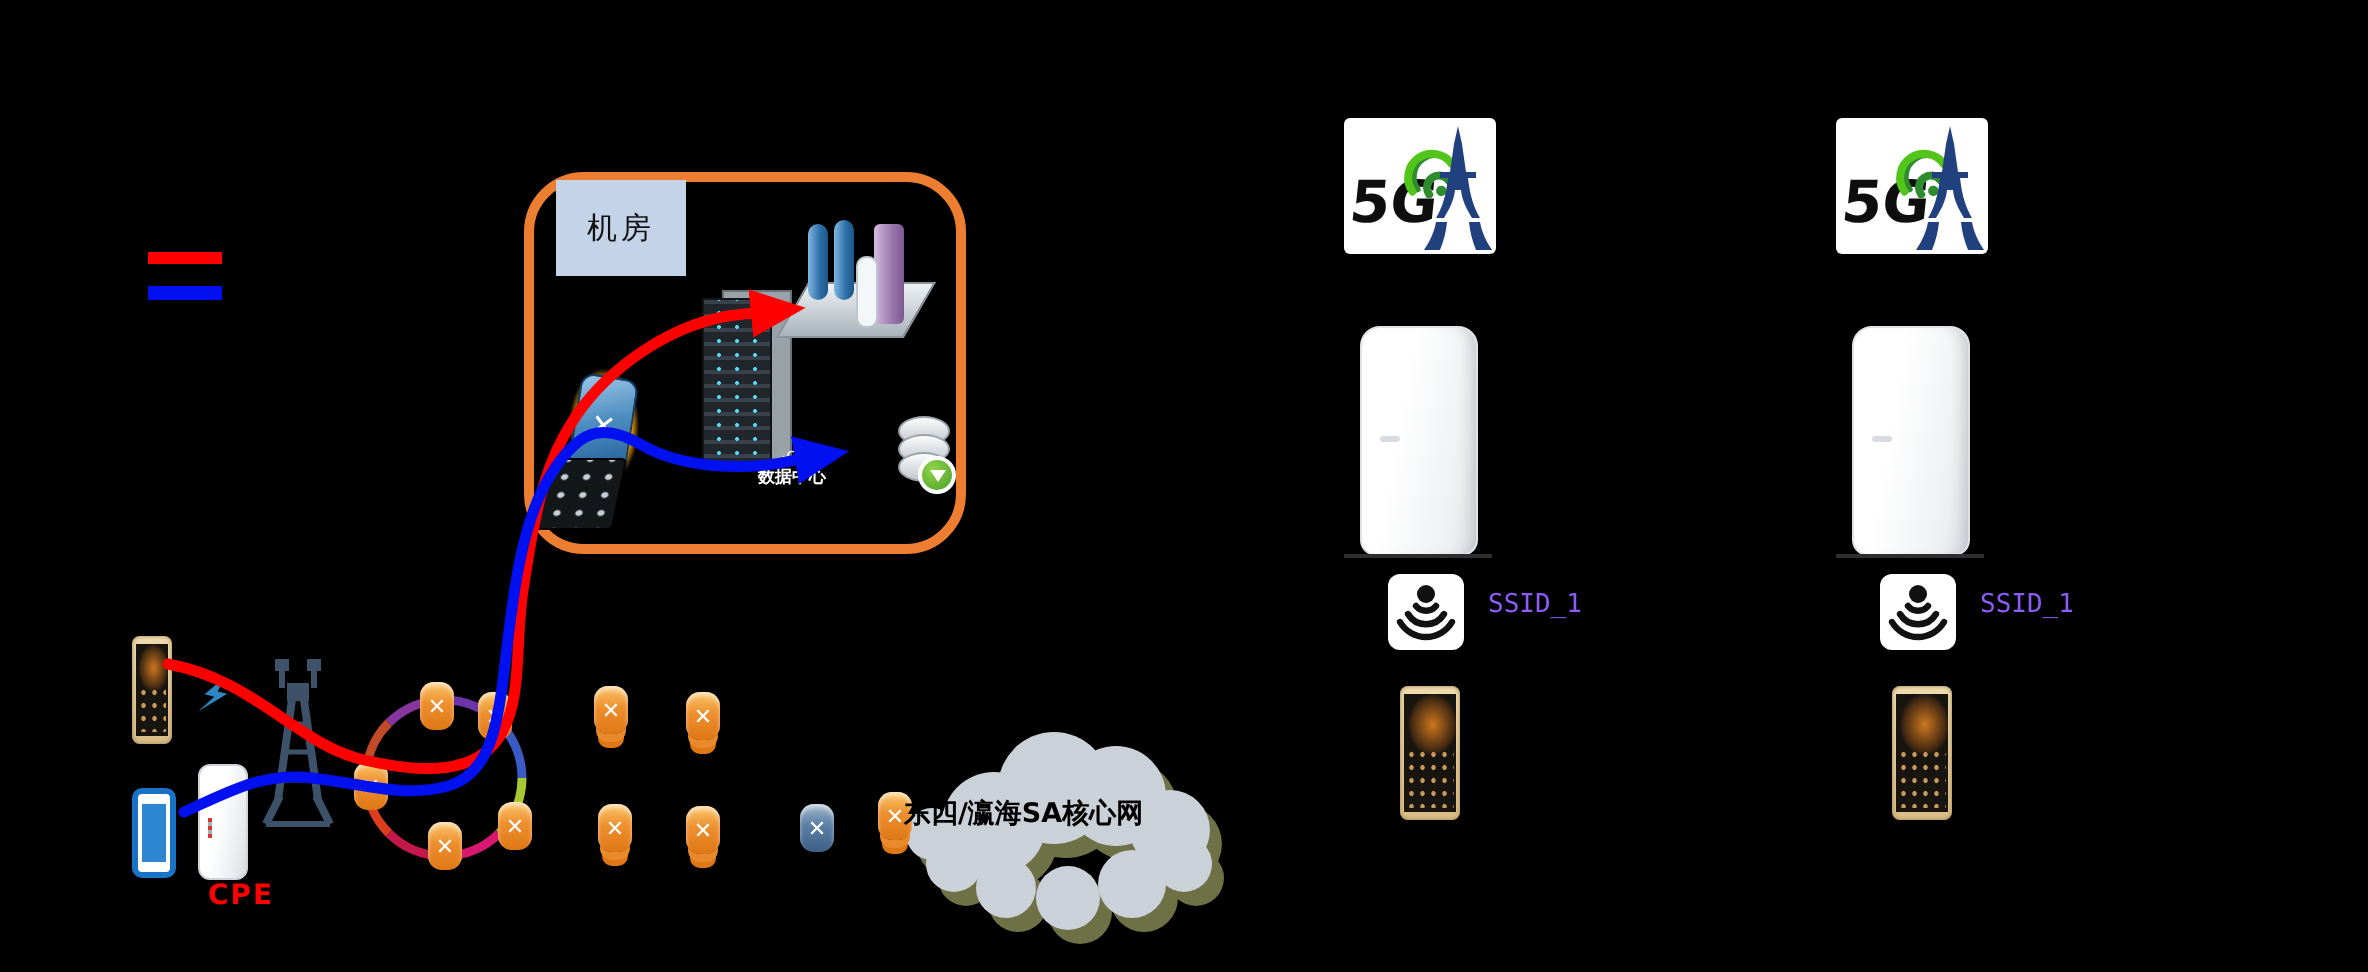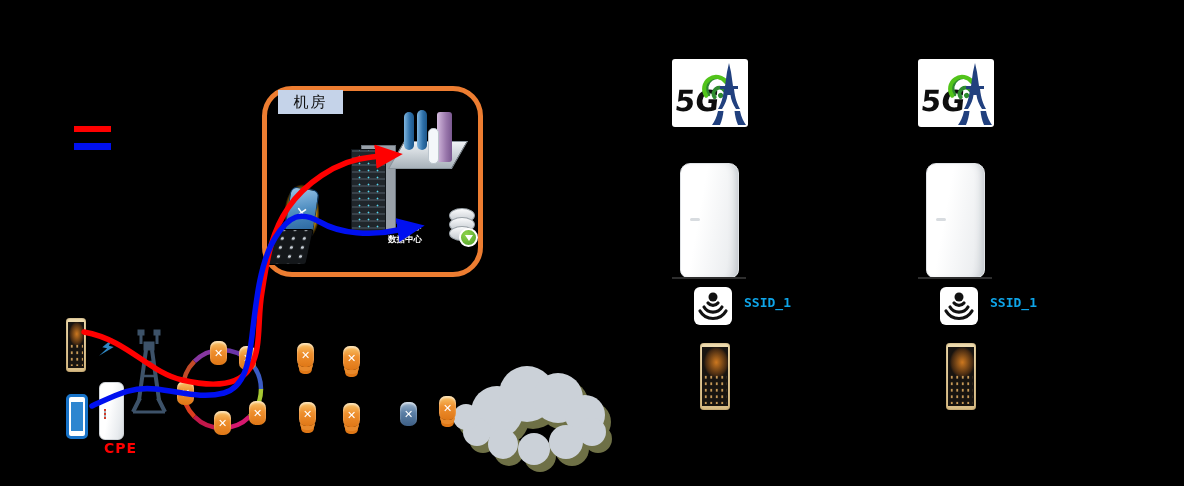--- a/index.html
+++ b/index.html
@@ -7,21 +7,21 @@
           font-family:"DejaVu Sans",sans-serif;}
   .abs{position:absolute;}
 
   
   .legend-red{left:74px;top:126px;width:37px;height:6px;background:#FF0000;z-index:3;}
   .legend-blue{left:74px;top:143px;width:37px;height:7px;background:#0010F0;z-index:3;}
 
   
   .room-box{left:262px;top:86px;width:211px;height:181px;border:5px solid #ED7D31;
             border-radius:30px;z-index:2;}
-  .room-title{left:278px;top:90px;width:65px;height:24px;background:#C5D3E9;z-index:4;
+  .room-title{left:278px;top:90px;width:65px;height:48px;background:#C5D3E9;z-index:4;
               display:flex;align-items:center;justify-content:center;color:#111;
               font-size:15px;letter-spacing:2px;}
   .edge-labels{left:208px;top:180px;width:62px;z-index:3;text-align:right;color:#000;
                font-weight:bold;font-size:13px;line-height:21px;}
   .corner-num{left:444px;top:255px;color:#000;font-weight:bold;font-size:11px;z-index:3;}
 
   .rack-back{left:361px;top:145px;width:33px;height:84px;background:#99A1A9;
              border:1px solid #6A737C;z-index:3;}
   .rack-front{left:351px;top:149px;width:33px;height:83px;z-index:4;border:1px solid #10151A;
       background-color:#20262B;
@@ -51,21 +51,21 @@
   .pf-pill{left:428px;top:128px;width:9px;height:34px;background:#F4F7FA;z-index:5;
       border:1px solid #BCC6CE;border-radius:5px;}
 
   .db-disk{width:24px;height:13px;border-radius:50%;z-index:4;
       background:linear-gradient(#FAFBFC,#C2C8CE);border:1px solid #9AA2A8;}
   .green-badge{left:459px;top:228px;width:15px;height:15px;border-radius:50%;z-index:5;
       background:radial-gradient(circle at 35% 30%,#8ED44A,#4E9E2A);border:2px solid #fff;
       display:flex;align-items:center;justify-content:center;}
   .green-badge::after{content:"";width:0;height:0;border-left:4px solid transparent;
       border-right:4px solid transparent;border-top:6px solid #fff;}
-  .db-caption{left:370px;top:224px;width:52px;z-index:4;color:#fff;text-align:right;
+  .db-caption{left:370px;top:224px;width:52px;z-index:4;color:#fff;text-align:center;
       font-size:7.5px;line-height:10px;}
 
   
   .router{position:absolute;width:17px;height:24px;border-radius:7px;z-index:6;
       background:linear-gradient(180deg,#F9C66B,#EE8F2E 45%,#DF7716);
       box-shadow:inset 0 2px 2px rgba(255,255,255,.55);
       display:flex;align-items:center;justify-content:center;}
   .router::before{content:"✕";color:#fff;font-weight:bold;font-size:11px;}
   .router.stack{box-shadow:inset 0 2px 2px rgba(255,255,255,.55),
       0 5px 0 -1px #E8892B,0 9px 0 -2px #DF7716;}
@@ -83,21 +83,21 @@
   .arcs-svg{left:18px;top:2px;}
   .eiffel-svg{left:40px;top:3px;}
   .cpe-big{left:20px;top:108px;width:57px;height:113px;border-radius:10px 10px 8px 8px;
       border:1px solid #E0E3E6;
       background:linear-gradient(100deg,#FFFFFF 35%,#EDEFF1 82%,#DCDFE2);
       box-shadow:inset -7px 0 8px -6px #B8BEC4;}
   .cpe-big::before{content:"";position:absolute;left:9px;top:48%;width:10px;height:3px;
       background:#D8DCE0;border-radius:2px;}
   .cpe-baseline{left:12px;top:222px;width:74px;height:2px;background:#2E2E2E;}
   .wifi-box{left:34px;top:232px;width:38px;height:38px;background:#fff;border-radius:6px;}
-  .ssid{left:84px;top:240px;color:#0ea5e9;font-weight:bold;font-size:13px;
+  .ssid{left:84px;top:240px;color:#8b5cf6;font-weight:normal;font-size:13px;
       font-family:"DejaVu Sans Mono",monospace;text-align:center;}
 
   
   .gphone{position:absolute;background:linear-gradient(180deg,#EFDCAF,#D9BD86);
       border-radius:4px;padding:4px 2px;box-shadow:inset 0 0 2px #9A7F4E;z-index:3;}
   .gphone .screen{position:relative;width:100%;height:100%;background-color:#181410;
       background-image:radial-gradient(ellipse 62% 34% at 55% 26%,
         rgba(214,125,32,.95),rgba(150,80,20,.35) 65%,transparent 78%);}
   .gphone .screen::after{content:"";position:absolute;left:1px;right:1px;top:45%;bottom:4%;
       background-image:radial-gradient(#C89A58 0.9px,transparent 1.3px);
@@ -211,20 +211,21 @@
   <div class="router" style="left:177px;top:381px;"></div>
   <div class="router" style="left:214px;top:411px;"></div>
   <div class="router" style="left:249px;top:401px;"></div>
   <div class="router stack" style="left:297px;top:343px;"></div>
   <div class="router stack" style="left:343px;top:346px;"></div>
   <div class="router stack" style="left:299px;top:402px;"></div>
   <div class="router stack" style="left:343px;top:403px;"></div>
   <div class="router blue" style="left:400px;top:402px;"></div>
   <div class="router stack" style="left:439px;top:396px;"></div>
 
+  <div class="abs cloud-label">东四/瀛海SA核心网</div>
 
   <div class="gphone gphone-left">
       <div class="screen"></div>
     </div>
   <div class="abs bphone">
       <div class="bscreen"></div>
     </div>
   <div class="abs cpe-small"></div>
   <div class="abs cpe-label">CPE</div>
 

